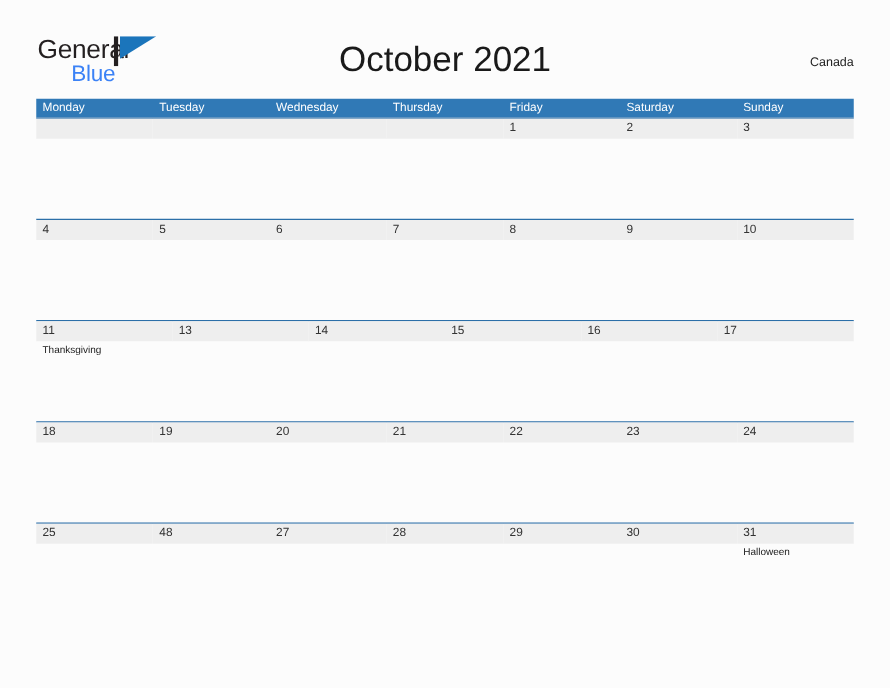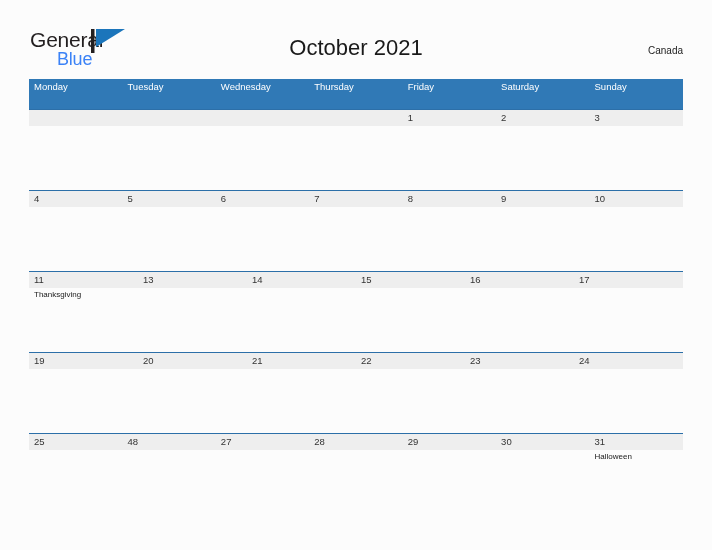--- a/index.html
+++ b/index.html
@@ -60,21 +60,21 @@
     width: 44px;
     height: 24px;
   }
 
   .cal-title {
     position: absolute;
     left: 0;
     top: 30px;
     width: 712px;
     text-align: center;
-    font-size: 22px;
+    font-size: 28px;
     line-height: 36px;
     color: #1a1a1a;
     font-weight: normal;
     font-family: "Liberation Sans", sans-serif;
   }
 
   .cal-region {
     position: absolute;
     right: 29px;
     top: 42px;
@@ -88,21 +88,21 @@
   .calendar {
     position: absolute;
     left: 29px;
     top: 79px;
     width: 654px;
   }
 
   .weekday-header {
     display: flex;
     width: 100%;
-    height: 30px;
+    height: 15px;
     background: #3079b6;
   }
   .weekday-cell {
     flex: 1 1 0;
     color: #ffffff;
     font-size: 9.5px;
     line-height: 15px;
     padding-left: 5px;
     box-sizing: border-box;
     white-space: nowrap;
@@ -309,20 +309,25 @@
         <div class="day-number">17</div>
         <div class="day-event"></div>
       </div>
     </div>
   </div>
 
   <div class="week-row">
     <div class="week-cells">
       <div class="day-cell">
         <div class="day-band"></div>
+        <div class="day-number">18</div>
+        <div class="day-event"></div>
+      </div>
+      <div class="day-cell">
+        <div class="day-band"></div>
         <div class="day-number">19</div>
         <div class="day-event"></div>
       </div>
       <div class="day-cell">
         <div class="day-band"></div>
         <div class="day-number">20</div>
         <div class="day-event"></div>
       </div>
       <div class="day-cell">
         <div class="day-band"></div>

